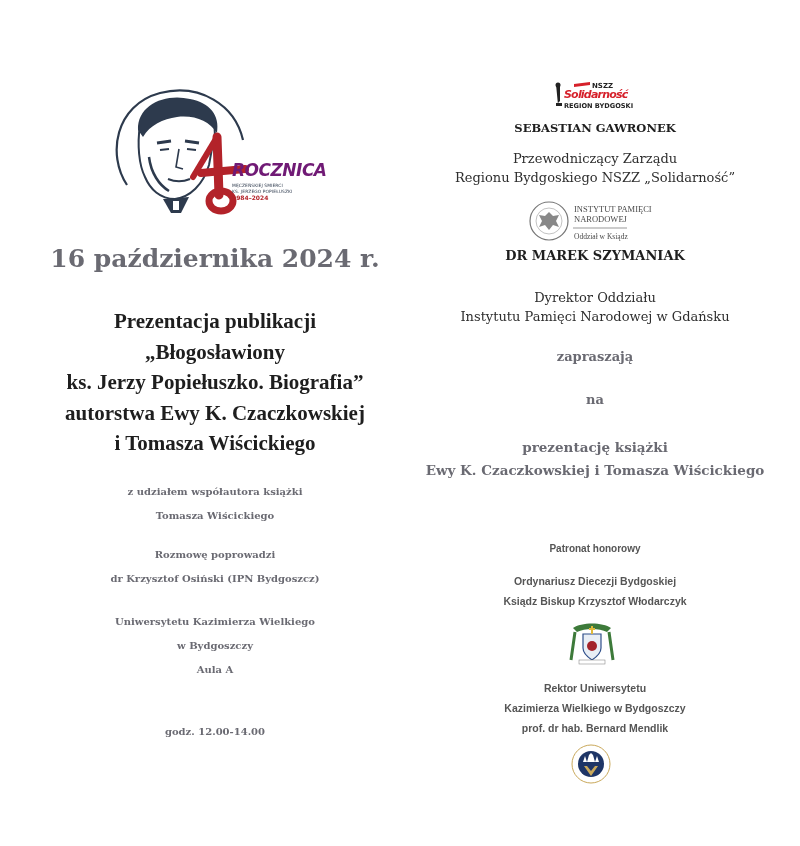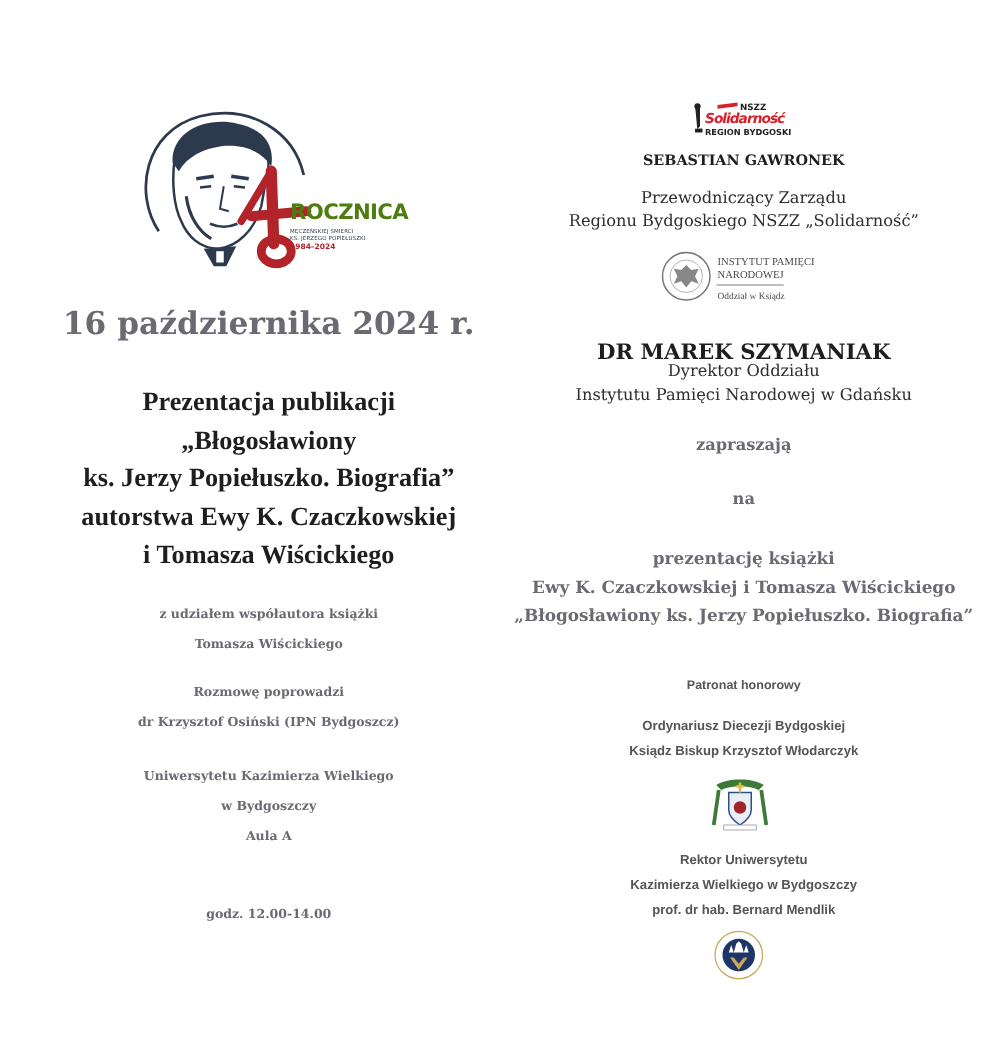--- a/index.html
+++ b/index.html
@@ -9,21 +9,21 @@
     .left { left: 20px; width: 390px; }
     .right { left: 400px; width: 390px; }
     .serif-b { font-family: "Liberation Serif", serif; font-weight: bold; color: #1e1e1e; }
     .grey-b { font-family: "DejaVu Serif", serif; font-weight: bold; color: #6a6a72; }
     .grey-r { font-family: "DejaVu Serif", serif; color: #3a3a3a; }
     .abs { position: absolute; left: 0; right: 0; white-space: nowrap; }
     .line { display: block; }
 
     
     .logo40 { position: absolute; left: 105px; top: 85px; width: 230px; height: 130px; }
-    .rocznica { position: absolute; left: 232px; top: 160px; font-family: "DejaVu Sans", sans-serif; font-weight: bold; font-size: 17px; color: #4d7c0f; letter-spacing: -0.5px; }
+    .rocznica { position: absolute; left: 232px; top: 160px; font-family: "DejaVu Sans", sans-serif; font-weight: bold; font-size: 17px; color: #701a75; letter-spacing: -0.5px; font-style: italic; }
     .rsub { position: absolute; left: 232px; font-family: "DejaVu Sans", sans-serif; font-size: 4.4px; color: #2d3a4d; letter-spacing: 0.1px; }
     .ryears { position: absolute; left: 232px; top: 194px; font-family: "DejaVu Sans", sans-serif; font-weight: bold; font-size: 6px; color: #b3232a; }
 
     .date { font-family: "DejaVu Serif", serif; font-weight: bold; color: #6a6a72; font-size: 25px; }
     .t16 { font-size: 21px; }
     .t14 { font-size: 10px; }
     .t13 { font-size: 13px; }
     .t12 { font-size: 13px; }
 
     .sol-logo { position: absolute; left: 552px; top: 81px; width: 90px; height: 30px; }
@@ -121,33 +121,32 @@
     <path d="M22 13 L18 17 L12 16 L15 22 L12 28 L18 26 L22 31 L26 26 L32 28 L29 22 L32 16 L26 17 Z" fill="#888"></path>
     <line x1="46" y1="29" x2="100" y2="29" stroke="#555" stroke-width="0.6"></line>
   </svg>
   <div class="ipn-txt" style="left:574px;top:204px;font-size:8.5px;line-height:10px">
     <span class="line">INSTYTUT PAMIĘCI</span>
     <span class="line">NARODOWEJ</span>
   </div>
   <div class="ipn-txt" style="left:574px;top:232px;font-size:7.5px">Oddział w Ksiądz</div>
 
   <div class="col right" style="top:0;height:846px;pointer-events:none">
-    <div class="abs serif-b" style="top:272px;font-family:'DejaVu Serif',serif;font-size:17px">DR MAREK SZYMANIAK</div>
+    <div class="abs serif-b" style="top:248px;font-family:'DejaVu Serif',serif;font-size:13px">DR MAREK SZYMANIAK</div>
     <div class="abs grey-r t12" style="top:288px;line-height:19px;color:#2e2e2e">
       <span class="line">Dyrektor Oddziału</span>
       <span class="line">Instytutu Pamięci Narodowej w Gdańsku</span>
     </div>
 
     <div class="abs grey-b t13" style="top:349px">zapraszają</div>
     <div class="abs grey-b t13" style="top:392px">na</div>
 
     <div class="abs grey-b t13" style="top:436px;line-height:23px;font-size:13.5px">
       <span class="line">prezentację książki</span>
       <span class="line">Ewy K. Czaczkowskiej i Tomasza Wiścickiego</span>
-      <span class="line">„Błogosławiony ks. Jerzy Popiełuszko. Biografia”</span>
     </div>
 
     <div class="abs grey-b" style="top:543px;font-size:10px;font-family:'Liberation Sans',sans-serif;color:#555">Patronat honorowy</div>
 
     <div class="abs grey-b" style="top:571px;font-size:10.5px;line-height:20px;font-family:'Liberation Sans',sans-serif;color:#555">
       <span class="line">Ordynariusz Diecezji Bydgoskiej</span>
       <span class="line">Ksiądz Biskup Krzysztof Włodarczyk</span>
     </div>
 
     <div class="abs grey-b" style="top:678px;font-size:10.5px;line-height:20px;font-family:'Liberation Sans',sans-serif;color:#555">

